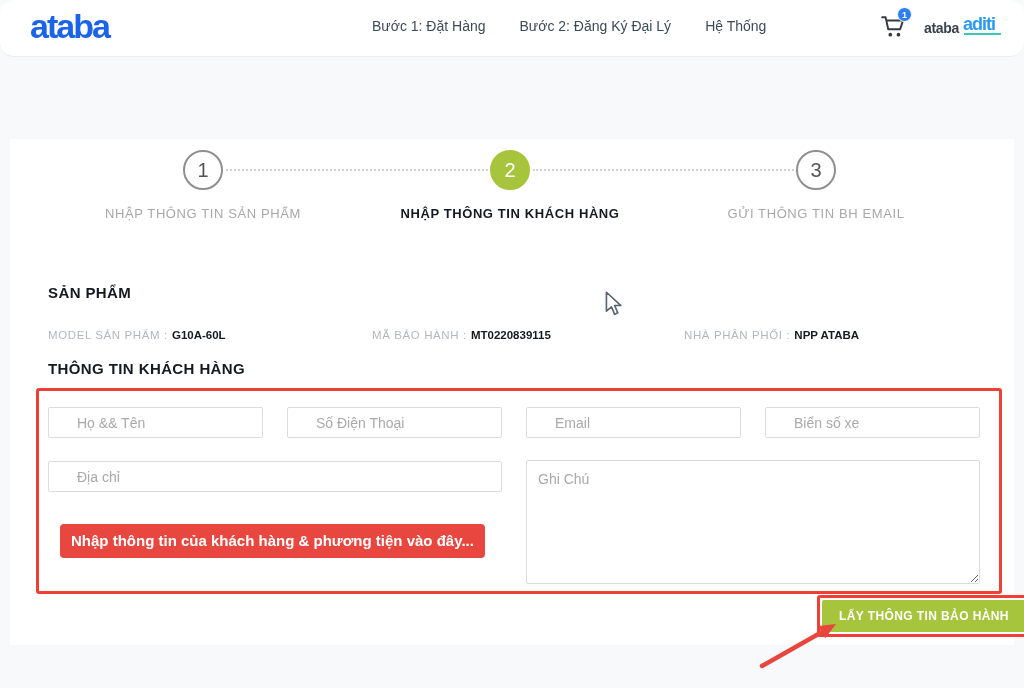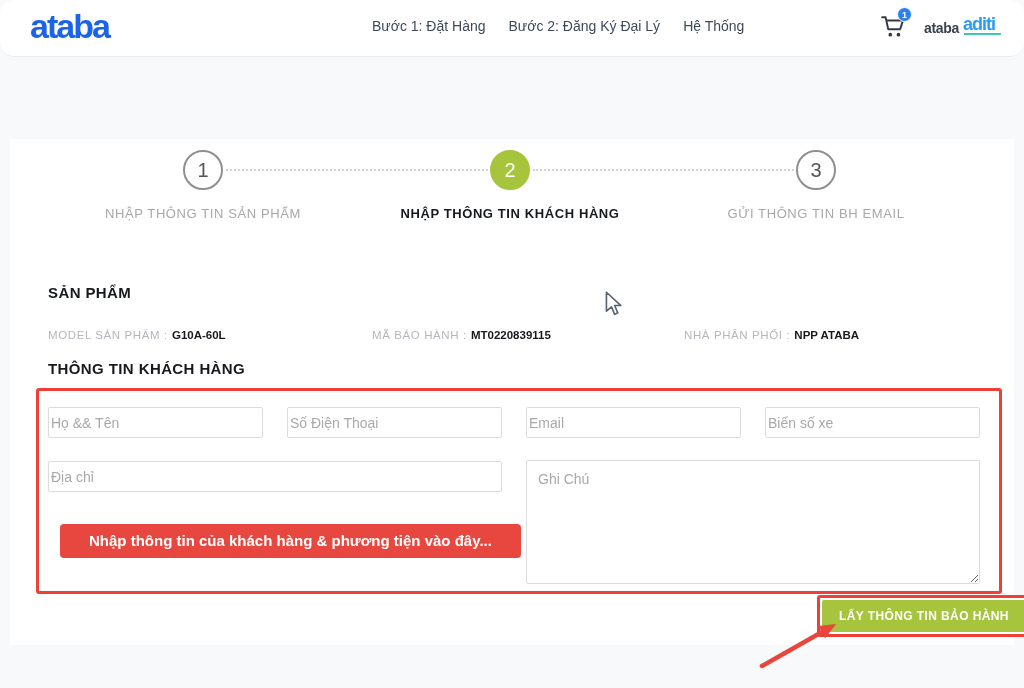--- a/index.html
+++ b/index.html
@@ -25,21 +25,21 @@
     font-size: 34px; font-weight: 800;
     color: #1b63e8; letter-spacing: -2px;
     cursor: pointer;
   }
   .logo-cart {
     position: absolute; left: 116px; top: 24px;
     width: 17px; height: 15px; pointer-events: none;
   }
   .nav {
     position: absolute; left: 372px; top: 18px;
-    display: flex; gap: 23px;
+    display: flex; gap: 34px;
     font-size: 14px; color: #3e4a59;
   }
   .nav-item { cursor: pointer; white-space: nowrap; }
   .cart-wrap {
     position: absolute; left: 880px; top: 13px;
     width: 34px; height: 32px; cursor: pointer;
   }
   .cart-badge {
     position: absolute; left: 17px; top: -6px;
     min-width: 15px; height: 15px;
@@ -113,34 +113,34 @@
     border: 3px solid #ee4036; border-radius: 3px;
     background: #fff;
   }
   .form-box input, .form-box textarea {
     position: absolute;
     border: 1px solid #dcdcdc; border-radius: 2px;
     font-size: 14px; color: #444;
     font-family: "Liberation Sans", sans-serif;
     outline: none; background: #fff;
   }
-  .form-box input { height: 31px; padding: 0 2px; }
+  .form-box input { height: 31px; padding: 0 28px; }
   .form-box input::placeholder, .form-box textarea::placeholder { color: #a9a9a9; }
   .in-name    { left: 9px;   top: 16px; width: 215px; }
   .in-phone   { left: 248px; top: 16px; width: 215px; }
   .in-email   { left: 487px; top: 16px; width: 215px; }
   .in-plate   { left: 726px; top: 16px; width: 215px; }
   .in-address { left: 9px;   top: 70px; width: 454px; }
   .in-note {
     left: 487px; top: 69px; width: 454px; height: 124px;
     padding: 10px 11px; resize: both;
   }
   .callout {
     position: absolute; left: 21px; top: 133px;
-    height: 34px; line-height: 34px; padding: 0 29px;
+    height: 34px; line-height: 34px; padding: 0 11px;
     background: #e8473f; border-radius: 4px;
     color: #fff; font-weight: bold; font-size: 15px;
     white-space: nowrap;
   }
 
   
   .submit-wrap {
     position: absolute; left: 807px; top: 456px;
     border: 3px solid #ee4036; border-radius: 3px;
     padding: 2px; background: #fff;

